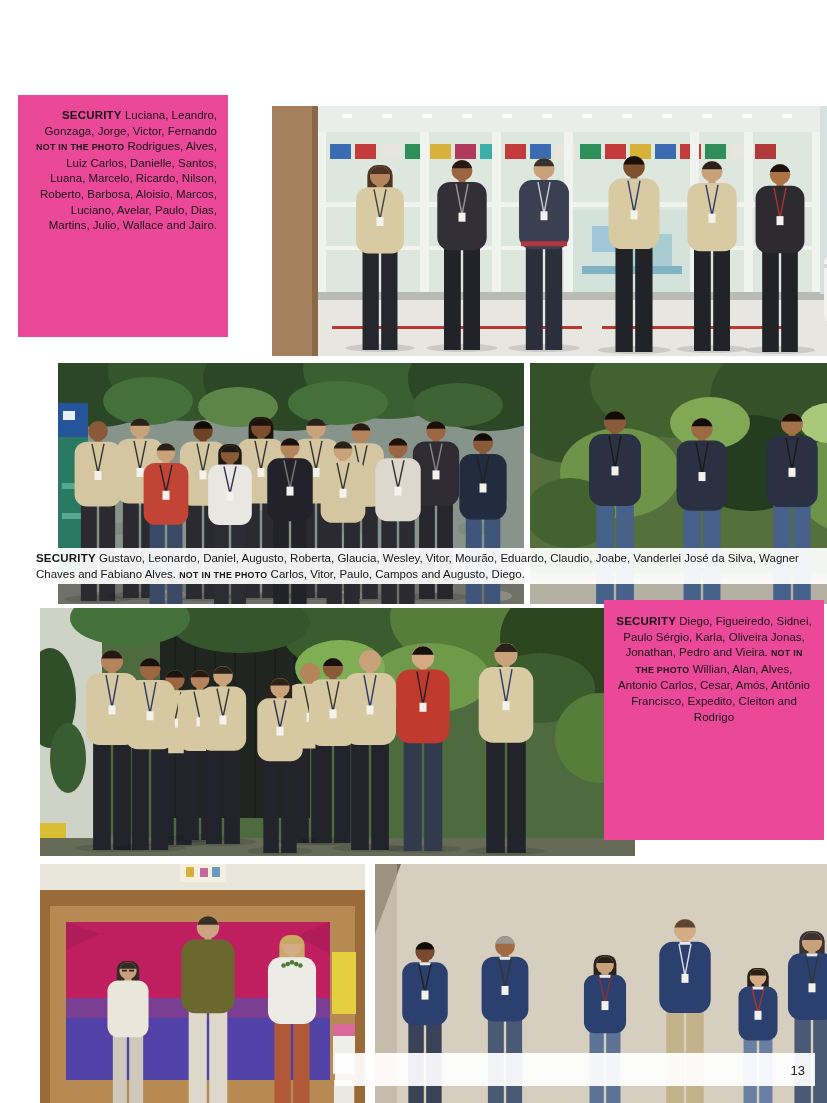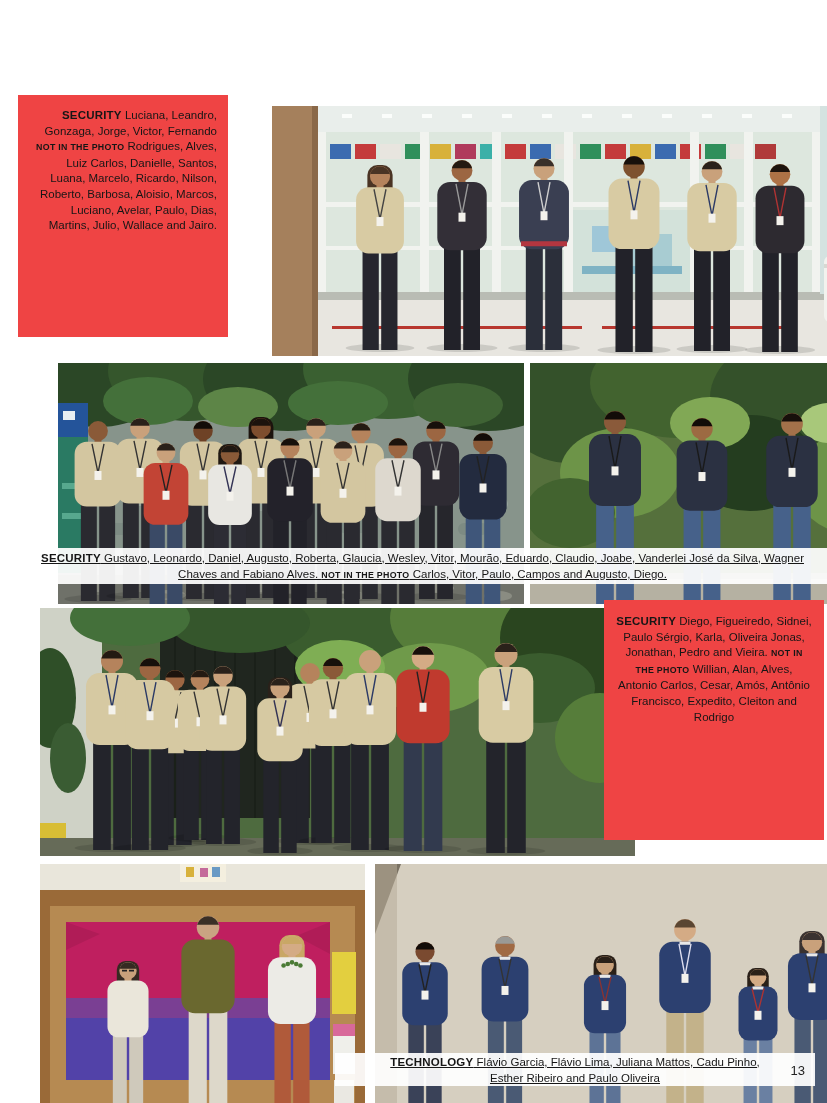--- a/index.html
+++ b/index.html
@@ -1,22 +1,22 @@
 <!DOCTYPE html>
 <html><head>
 <meta charset="utf-8">
 <style>
   html,body{margin:0;padding:0;background:#9a9a9a;}
   .page{position:relative;width:827px;height:1103px;margin:0 auto;background:#ffffff;overflow:hidden;
         font-family:"Liberation Sans","DejaVu Sans",sans-serif;color:#161616;}
-  .cbox{position:absolute;background:#ef4444;box-sizing:border-box;font-size:11.5px;line-height:15.6px;}
+  .cbox{position:absolute;background:#ec4899;box-sizing:border-box;font-size:11.5px;line-height:15.6px;}
   .cbox .hd{font-weight:bold;letter-spacing:.2px;}
   .notl{font-weight:bold;font-size:8.8px;letter-spacing:.3px;}
   .band{position:absolute;background:rgba(255,255,255,.93);display:flex;align-items:center;justify-content:center;
-        text-align:center;font-size:11.5px;line-height:16px;box-sizing:border-box;text-decoration:underline;}
+        text-align:left;font-size:11.5px;line-height:16px;box-sizing:border-box;}
   .band .hd{font-weight:bold;letter-spacing:.2px;}
   .photo{position:absolute;overflow:hidden;background:#dddddd;}
   .photo svg{display:block;width:100%;height:100%;}
   .box1{left:18px;top:95px;width:210px;height:242px;padding:13px 11px;text-align:right;}
   .ph1{left:232px;top:90px;width:595px;height:250px;}
   .ph2{left:18px;top:347px;width:466px;height:241px;}
   .ph3{left:490px;top:347px;width:337px;height:241px;}
   .band2{left:18px;top:548px;width:809px;height:36px;padding:0 18px;}
   .ph4{left:0;top:592px;width:595px;height:248px;}
   .box3{left:604px;top:600px;width:220px;height:240px;padding:14px 12px;text-align:center;}
@@ -744,19 +744,16 @@
             <rect x="433.5" y="119.32" width="7" height="9" fill="#f4f2ec"></rect>
             <circle cx="437" cy="78.175" r="10.175" fill="#c9a17b"></circle>
             <path d="M 427.13025 75.9365 A 10.175 10.175 0 0 1 446.86975 75.9365 Z" fill="#3a3230"></path>
           </g>
         </g>
     </svg>
   </figure>
 
 
   <div class="band band6">
-    <div>
-      <span class="hd">TECHNOLOGY</span><span> Flávio Garcia, Flávio Lima, Juliana Mattos, Cadu Pinho, Esther Ribeiro and Paulo Oliveira</span>
-    </div>
     <span class="pagenum">13</span>
   </div>
 
 </div>
 
 </body></html>

